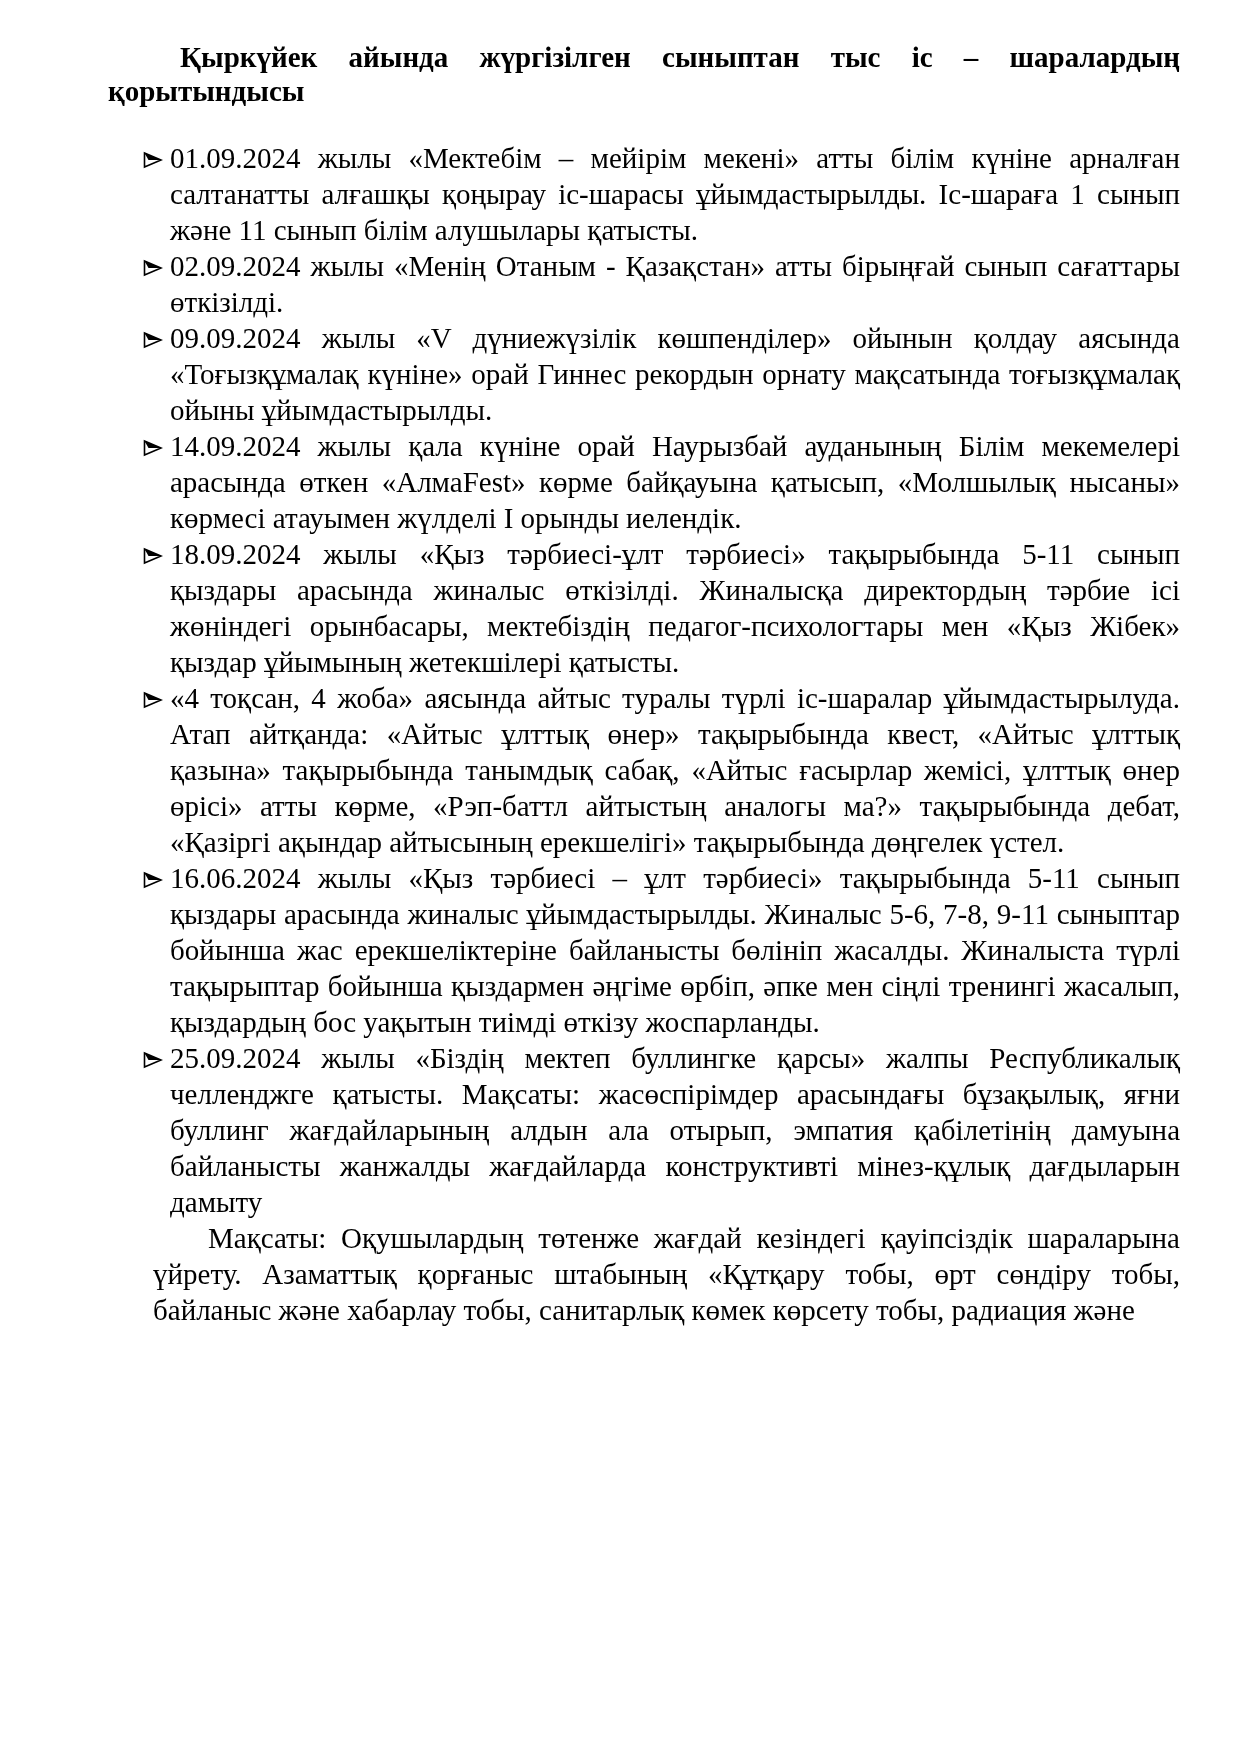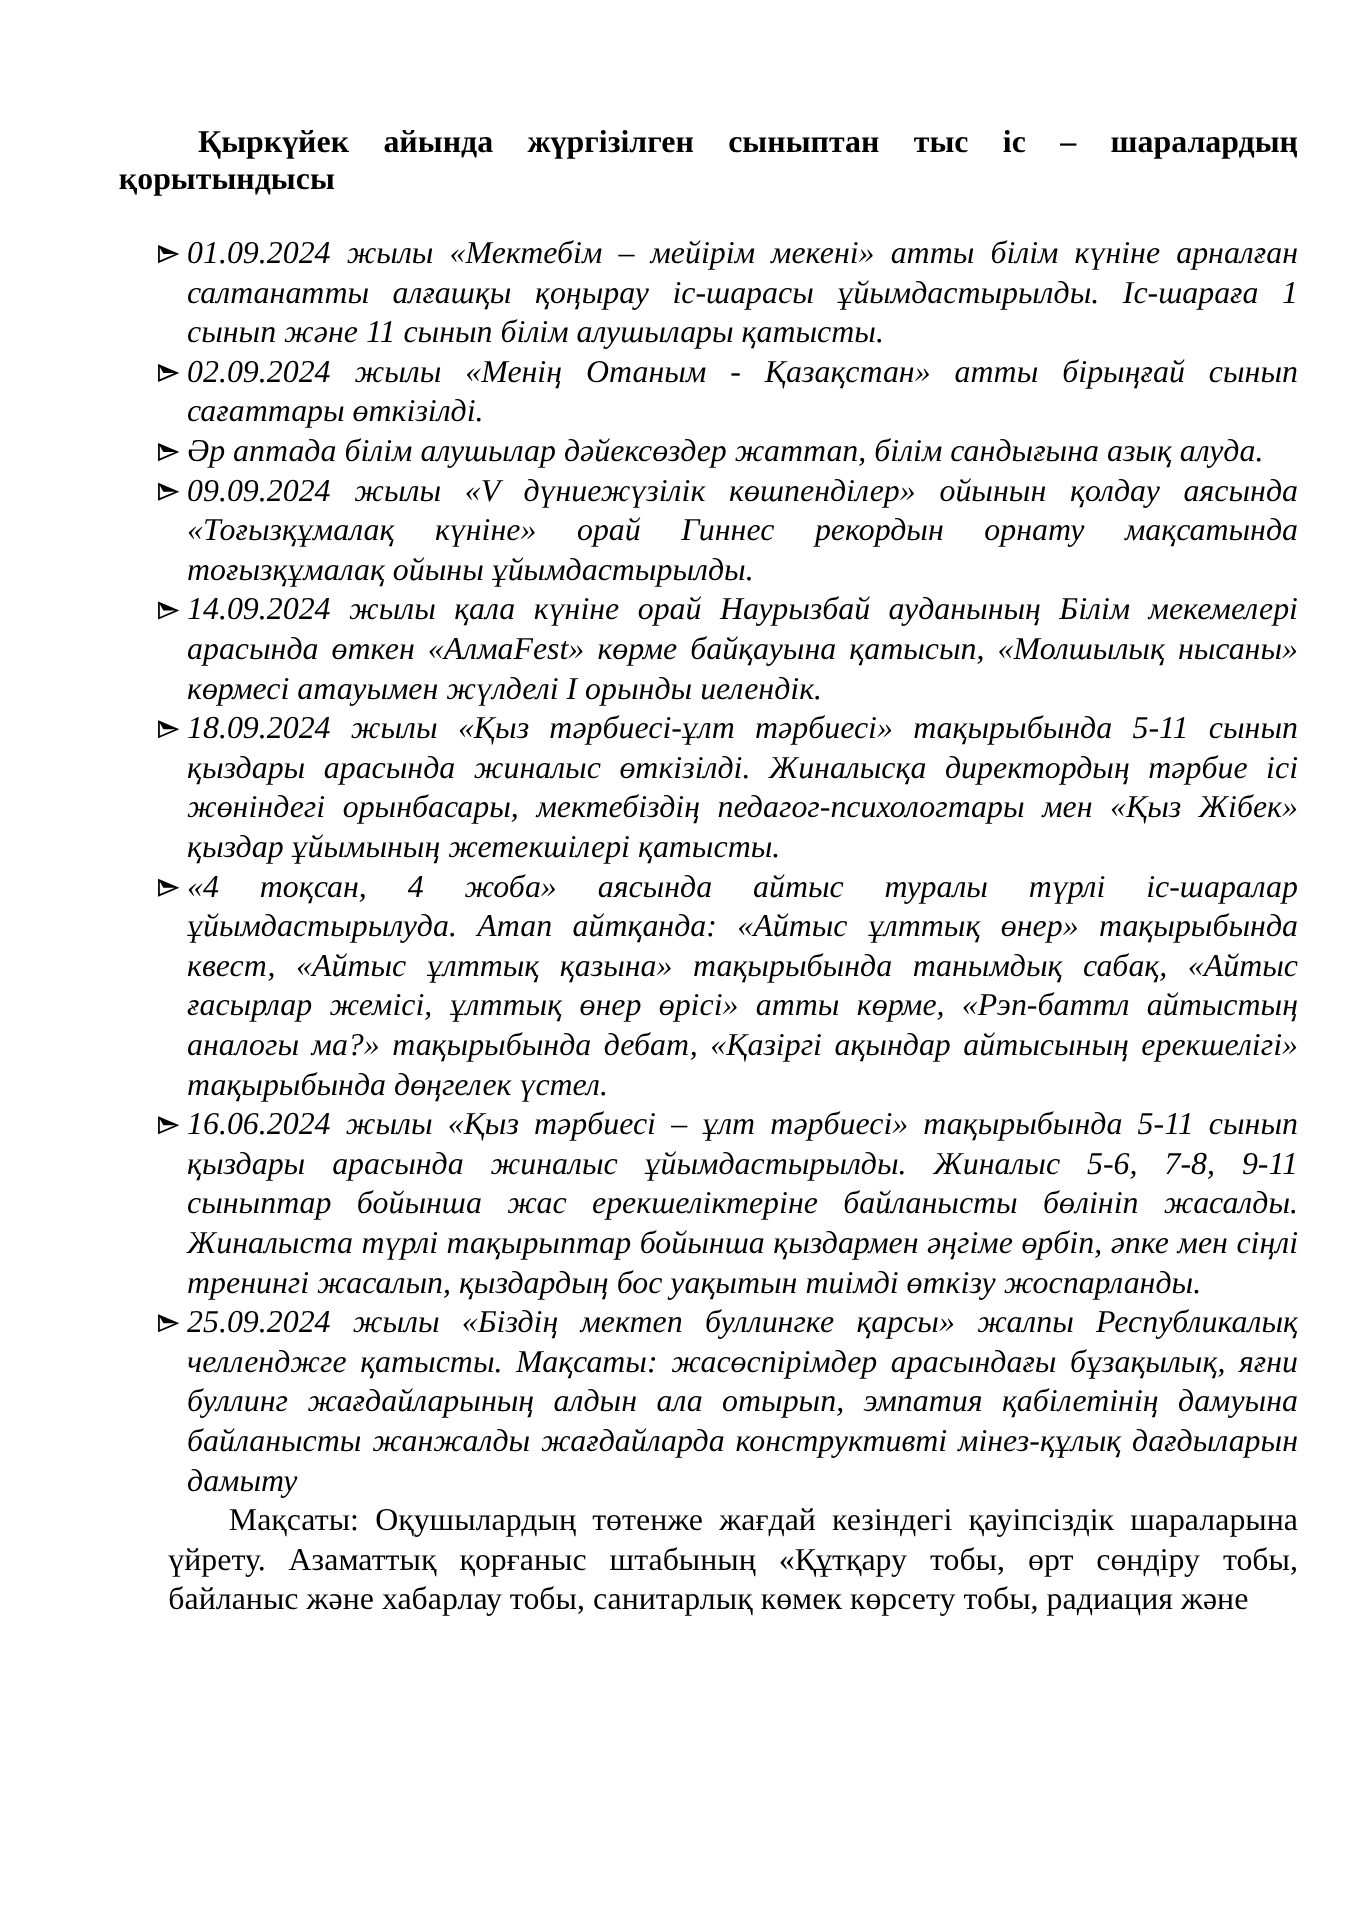--- a/index.html
+++ b/index.html
@@ -11,38 +11,37 @@
     position: relative;
     width: 1240px;
     height: 1755px;
     box-sizing: border-box;
     background: #ffffff;
     color: #000000;
     font-family: "Liberation Serif", "DejaVu Serif", serif;
     font-size: 29px;
     line-height: 36px;
     text-align: justify;
-    padding: 112px 60px 0 143px;
+    padding: 40px 60px 0 143px;
     overflow: hidden;
   }
   .doc-title {
     font-size: 29px;
     line-height: 34px;
     font-weight: bold;
     margin: 0 0 32px -35px;
     text-indent: 72px;
   }
   .doc-body {
     margin: 0;
   }
   .list-item {
     padding-left: 27px;
     text-indent: -27px;
     margin: 0;
-    font-style: italic;
   }
   .bullet {
     display: inline-block;
     width: 27px;
     text-indent: 0;
   }
   .bullet svg {
     display: inline-block;
     vertical-align: -1px;
   }
@@ -65,26 +64,20 @@
   </div>
 
   <div class="list-item">
     <span class="bullet"><svg width="20" height="18" viewBox="0 0 20 18" aria-hidden="true">
       <path d="M1.5 2 L18 9 L1.5 16 Z" fill="none" stroke="#000" stroke-width="1.6"></path>
       <path d="M1.5 2 L18 9 L5.5 9 Z" fill="#000"></path>
     </svg></span><span class="item-text">02.09.2024 жылы «Менің Отаным - Қазақстан» атты бірыңғай сынып сағаттары өткізілді.</span>
   </div>
 
 
-  <div class="list-item">
-    <span class="bullet"><svg width="20" height="18" viewBox="0 0 20 18" aria-hidden="true">
-      <path d="M1.5 2 L18 9 L1.5 16 Z" fill="none" stroke="#000" stroke-width="1.6"></path>
-      <path d="M1.5 2 L18 9 L5.5 9 Z" fill="#000"></path>
-    </svg></span><span class="item-text">Әр аптада білім алушылар дәйексөздер жаттап, білім сандығына азық алуда.</span>
-  </div>
 
 
 
   <div class="list-item">
     <span class="bullet"><svg width="20" height="18" viewBox="0 0 20 18" aria-hidden="true">
       <path d="M1.5 2 L18 9 L1.5 16 Z" fill="none" stroke="#000" stroke-width="1.6"></path>
       <path d="M1.5 2 L18 9 L5.5 9 Z" fill="#000"></path>
     </svg></span><span class="item-text">09.09.2024 жылы «V дүниежүзілік көшпенділер» ойынын қолдау аясында «Тоғызқұмалақ күніне» орай Гиннес рекордын орнату мақсатында тоғызқұмалақ ойыны ұйымдастырылды.</span>
   </div>
 

